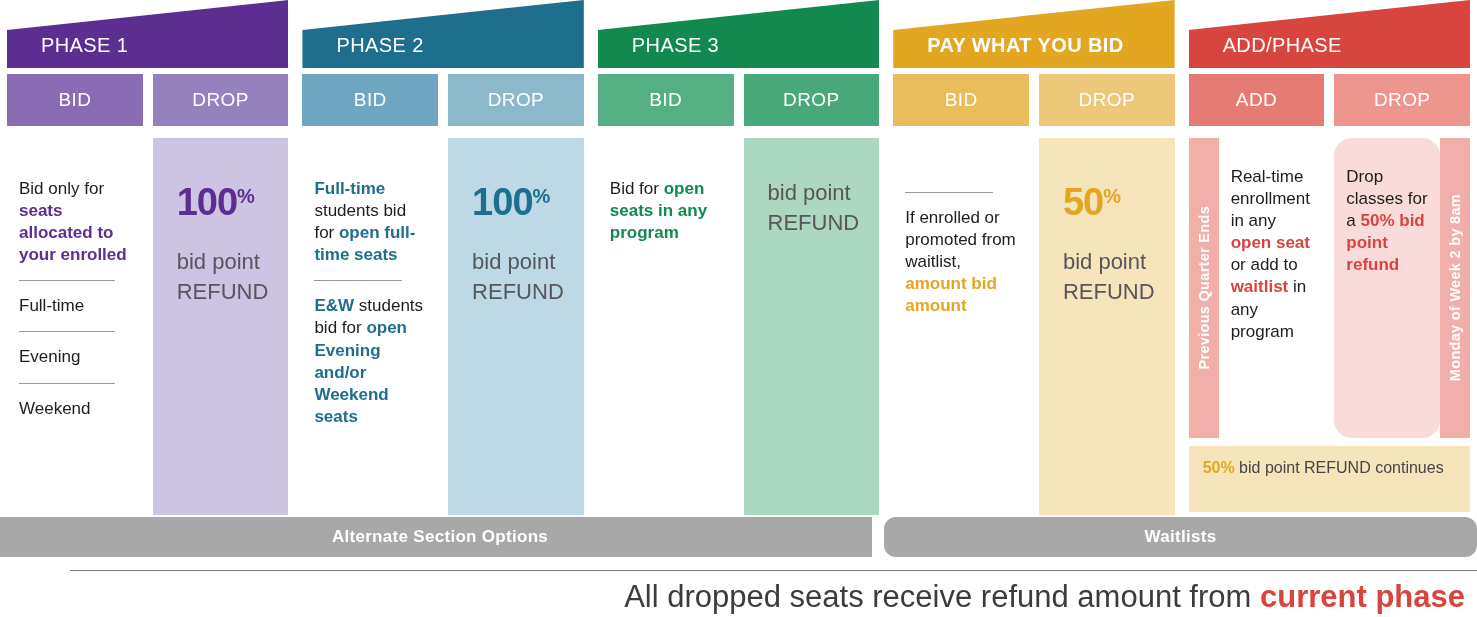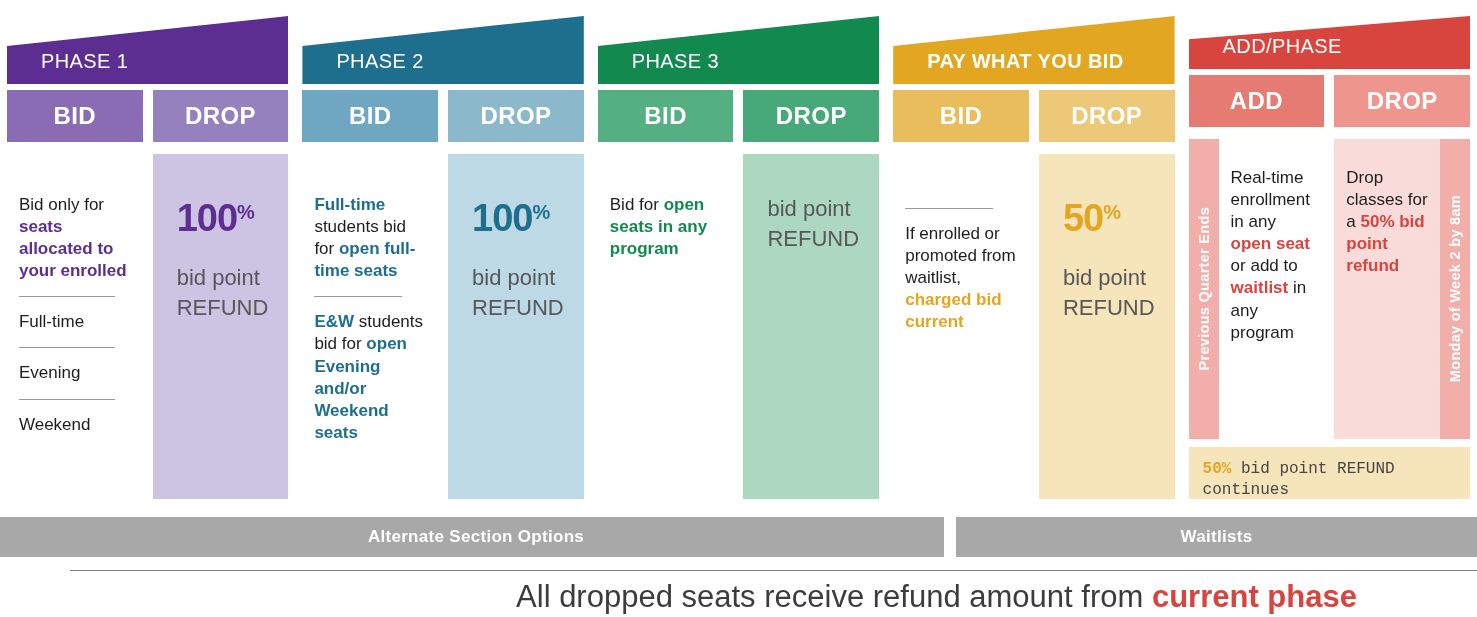--- a/index.html
+++ b/index.html
@@ -1,36 +1,36 @@
 <!DOCTYPE html>
 <html style="--p1-dark: #5C2E91; --p1-mid: #8A6CB4; --p1-mid2: #9681BF; --p1-light: #CDC3E3; --p2-dark: #1E6E8E; --p2-mid: #6FA6C1; --p2-mid2: #8CB8CC; --p2-light: #BCD9E5; --p3-dark: #12894F; --p3-mid: #54B083; --p3-mid2: #47A97A; --p3-light: #ACD7C1; --p4-dark: #E2A620; --p4-mid: #EABD5C; --p4-mid2: #ECC878; --p4-light: #F6E5BA; --p5-dark: #D8443E; --p5-mid: #E57B72; --p5-mid2: #EE958E; --p5-strip: #F2AFAA; --p5-light: #F9DCDA; --bar-gray: #A8A8A8;"><head>
 <meta charset="utf-8">
 <style>
   * { margin:0; padding:0; box-sizing:border-box; }
   body { font-family:"Liberation Sans", sans-serif; background:#fff; }
   .board { position:relative; width:1477px; height:617px; background:#fff; overflow:hidden; }
 
-  .phases { position:absolute; top:0; left:0; width:100%; height:515px; display:flex; gap:14px; padding:16px 7px;justify-content:flex-end; }
+  .phases { position:absolute; top:0; left:0; width:100%; height:515px; display:flex; gap:14px; padding:0 7px; }
   .phase { flex:1; display:flex; flex-direction:column; }
 
   .banner {
     height:68px; color:#fff; font-size:20px; letter-spacing:.4px;
     clip-path:polygon(0 44%, 100% 0, 100% 100%, 0 100%);
     display:flex; align-items:flex-end; padding:0 6px 11px 34px;
   }
   .p1 .banner { background:var(--p1-dark,#5C2E91); }
   .p2 .banner { background:var(--p2-dark,#1E6E8E); }
   .p3 .banner { background:var(--p3-dark,#12894F); }
   .p4 .banner { background:var(--p4-dark,#E2A620);font-weight:bold; }
   .p5 .banner { background:var(--p5-dark,#D8443E); }
 
   .cols { display:flex; gap:10px; margin-top:6px; flex:1; }
   .col { flex:1; display:flex; flex-direction:column; }
   .colhead { height:52px; flex:0 0 52px; display:flex; align-items:center; justify-content:center;
-             color:#fff; font-weight:bold; font-size:24px; letter-spacing:.4px; }
+             color:#fff; font-weight:normal; font-size:19px; letter-spacing:.4px; }
   .h-p1b { background:var(--p1-mid,#8A6CB4); }  .h-p1d { background:var(--p1-mid2,#9681BF); }
   .h-p2b { background:var(--p2-mid,#6FA6C1); }  .h-p2d { background:var(--p2-mid2,#8CB8CC); }
   .h-p3b { background:var(--p3-mid,#54B083); }  .h-p3d { background:var(--p3-mid2,#47A97A); }
   .h-p4b { background:var(--p4-mid,#EABD5C); }  .h-p4d { background:var(--p4-mid2,#ECC878); }
   .h-p5a { background:var(--p5-mid,#E57B72); }  .h-p5d { background:var(--p5-mid2,#EE958E); }
 
   .colbody { margin-top:12px; flex:1; padding:40px 10px 0 12px; font-size:17px; line-height:1.3; color:#1d1d1d; }
   .colbody.droppad { padding-left:24px; }
   .tint-p1 { background:var(--p1-light,#CDC3E3); }
   .tint-p2 { background:var(--p2-light,#BCD9E5); }
@@ -50,31 +50,31 @@
   .rule { border:none; border-top:1.5px solid #9a9a9a; width:96px; margin:14px 0; }
   .rule.short { width:88px; }
 
   
   .p5 .cols { flex:0 0 auto; }
   .sidewrap { display:flex; margin-top:12px; height:300px; }
   .strip { flex:0 0 30px; background:var(--p5-strip,#F2AFAA); color:#fff; font-weight:bold;
            display:flex; align-items:center; justify-content:center; }
   .strip span { writing-mode:vertical-rl; transform:rotate(180deg); white-space:nowrap; font-size:14.5px; letter-spacing:.3px; }
   .sidebody { flex:1; padding:28px 6px 0 12px; font-size:17px; line-height:1.3; color:#1d1d1d; }
-  .sidebody.pinktint { background:var(--p5-light,#F9DCDA); }
-  .refundbar { margin-top:8px; height:52px; background:var(--p4-light,#F6E5BA);
-               padding:12px 10px 0 14px; font-size:16px; line-height:1.3; color:#454545;font-family:Liberation Mono, monospace; }
+  .sidebody.pinktint { background:var(--p5-light,#F9DCDA);border-radius:18px; }
+  .refundbar { margin-top:8px; height:66px; background:var(--p4-light,#F6E5BA);
+               padding:12px 10px 0 14px; font-size:16px; line-height:1.3; color:#454545; }
 
   .bars { position:absolute; top:517px; left:0; width:100%; display:flex; gap:12px; }
   .bar { height:40px; background:var(--bar-gray,#A8A8A8); color:#fff; font-weight:bold; font-size:17px;
          display:flex; align-items:center; justify-content:center; letter-spacing:.3px; }
-  .bar.l { width:944px;padding-left:8px; } .bar.r { flex:1; }
+  .bar.l { width:872px;padding-left:8px; } .bar.r { flex:1;border-radius:12px; }
 
   .footline { position:absolute; top:570px; left:70px; right:0; border-top:1.5px solid #7d7d7d; }
-  .foottext { position:absolute; top:580px; left:408px; right:12px; text-align:center;
+  .foottext { position:absolute; top:580px; left:408px; right:12px; text-align:right;
               font-size:31px; color:#3c3c3c; line-height:1.1; }
 </style>
 </head>
 <body>
 
 <div class="board">
 
   <div class="phases">
 
     <section class="phase p1">
@@ -144,21 +144,21 @@
       </div>
     </section>
 
     <section class="phase p4">
       <header class="banner">PAY WHAT YOU BID</header>
       <div class="cols">
         <div class="col">
           <div class="colhead h-p4b">BID</div>
           <div class="colbody">
             <hr class="rule short">
-            <p><span>If enrolled or promoted from waitlist, </span><span class="acc-p4">charged bid current</span></p>
+            <p><span>If enrolled or promoted from waitlist, </span><span class="acc-p4">amount bid amount</span></p>
           </div>
         </div>
         <div class="col">
           <div class="colhead h-p4d">DROP</div>
           <div class="colbody droppad tint-p4">
             <div class="pct acc-p4"><span class="pct-num">50</span><span class="pct-sign">%</span></div>
             <div class="refline">bid point</div>
             <div class="refline">REFUND</div>
           </div>
         </div>

